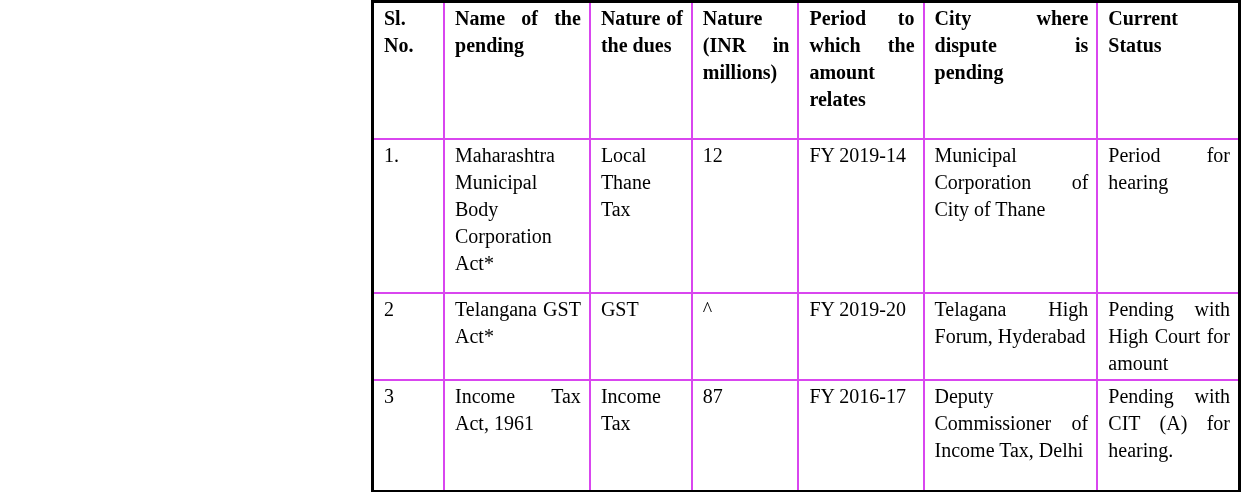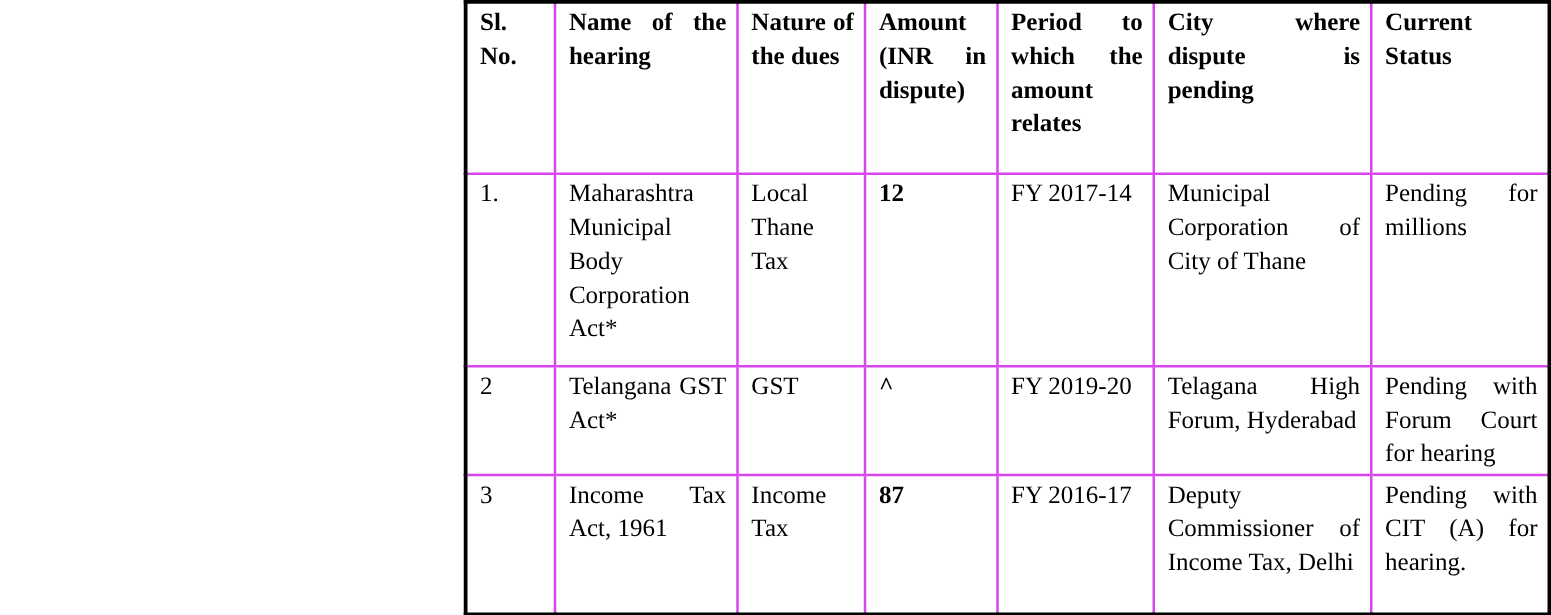--- a/index.html
+++ b/index.html
@@ -34,62 +34,62 @@
     overflow-wrap: break-word;
     word-wrap: break-word;
   }
   .doc-table th {
     font-weight: bold;
   }
   
   .col-0 { width: 57px;  }
   .col-1 { width: 133px; }
   .col-2 { width: 88px; margin-top: 38px;  }
-  .col-3 { width: 90px; font-weight: bold;  }
+  .col-3 { width: 90px;  }
   .col-4 { width: 116px; }
   .col-5 { width: 164px; }
   .col-6 { width: 136px; }
   tr.hdr-row  { height: 137px; }
   tr.body-row-0 { height: 154px; }
   tr.body-row-1 { height: 85px;  }
   tr.body-row-2 { height: 112px; }
 </style>
 </head>
 <body>
 
 <table class="doc-table">
   <thead>
     <tr class="hdr-row">
       <th class="col-0">Sl. No.</th>
-      <th class="col-1">Name of the hearing</th>
+      <th class="col-1">Name of the pending</th>
       <th class="col-2">Nature of the dues</th>
-      <th class="col-3">Amount (INR in dispute)</th>
+      <th class="col-3">Nature (INR in millions)</th>
       <th class="col-4">Period to which the amount relates</th>
       <th class="col-5">City where dispute is pending</th>
       <th class="col-6">Current Status</th>
     </tr>
   </thead>
   <tbody>
     <tr class="body-row-0">
       <td class="col-0">1.</td>
       <td class="col-1">Maharashtra Municipal Body Corporation Act*</td>
       <td class="col-2">Local Thane Tax</td>
       <td class="col-3">12</td>
-      <td class="col-4">FY 2017-14</td>
+      <td class="col-4">FY 2019-14</td>
       <td class="col-5">Municipal Corporation of City of Thane</td>
-      <td class="col-6">Pending for millions</td>
+      <td class="col-6">Period for hearing</td>
     </tr>
     <tr class="body-row-1">
       <td class="col-0">2</td>
       <td class="col-1">Telangana GST Act*</td>
       <td class="col-2">GST</td>
       <td class="col-3">^</td>
       <td class="col-4">FY 2019-20</td>
       <td class="col-5">Telagana High Forum, Hyderabad</td>
-      <td class="col-6">Pending with Forum Court for hearing</td>
+      <td class="col-6">Pending with High Court for amount</td>
     </tr>
     <tr class="body-row-2">
       <td class="col-0">3</td>
       <td class="col-1">Income Tax Act, 1961</td>
       <td class="col-2">Income Tax</td>
       <td class="col-3">87</td>
       <td class="col-4">FY 2016-17</td>
       <td class="col-5">Deputy Commissioner of Income Tax, Delhi</td>
       <td class="col-6">Pending with CIT (A) for hearing.</td>
     </tr>

